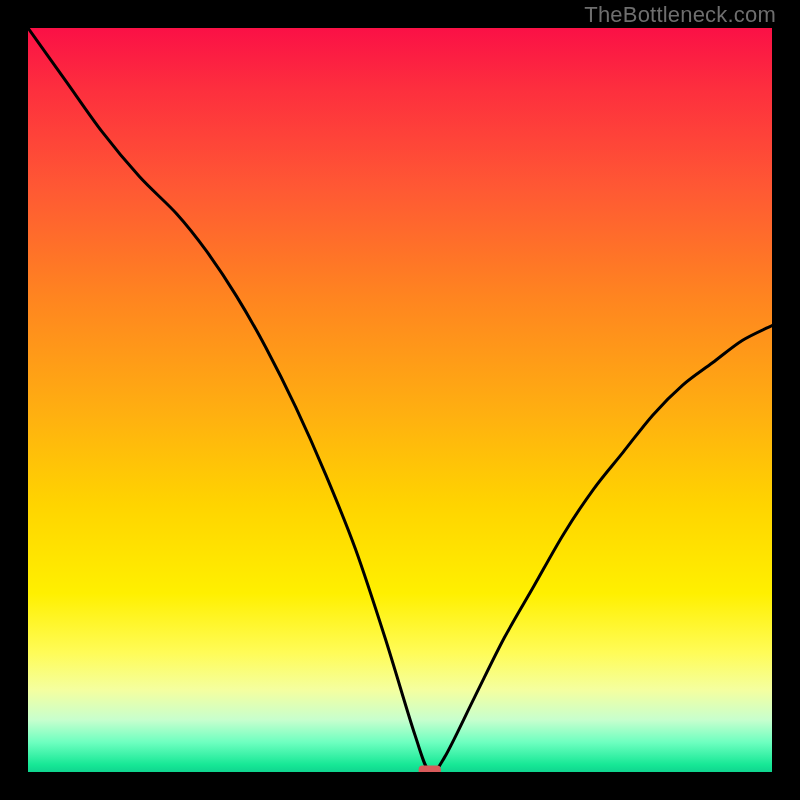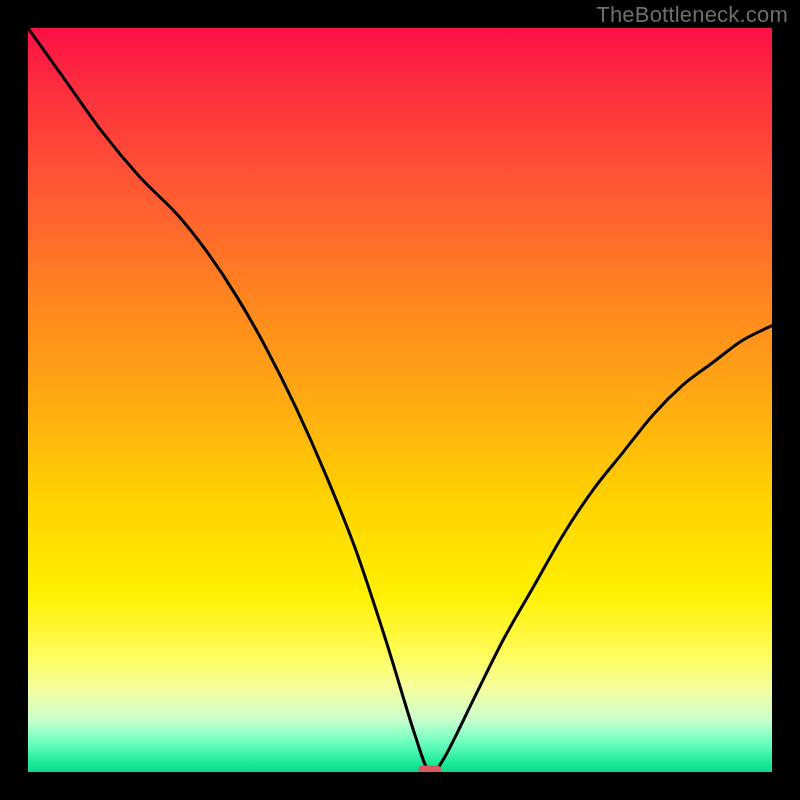--- a/index.html
+++ b/index.html
@@ -13,21 +13,21 @@
   }
   .frame {
     position: relative;
     width: 800px;
     height: 800px;
     background: #000;
   }
   .watermark {
     position: absolute;
     top: 2px;
-    right: 12px;
+    right: 24px;
     color: #6e6e6e;
     font-size: 22px;
     font-weight: 400;
     letter-spacing: 0.2px;
     z-index: 10;
   }
   .plot-area {
     position: absolute;
     left: 28px;
     top: 28px;

